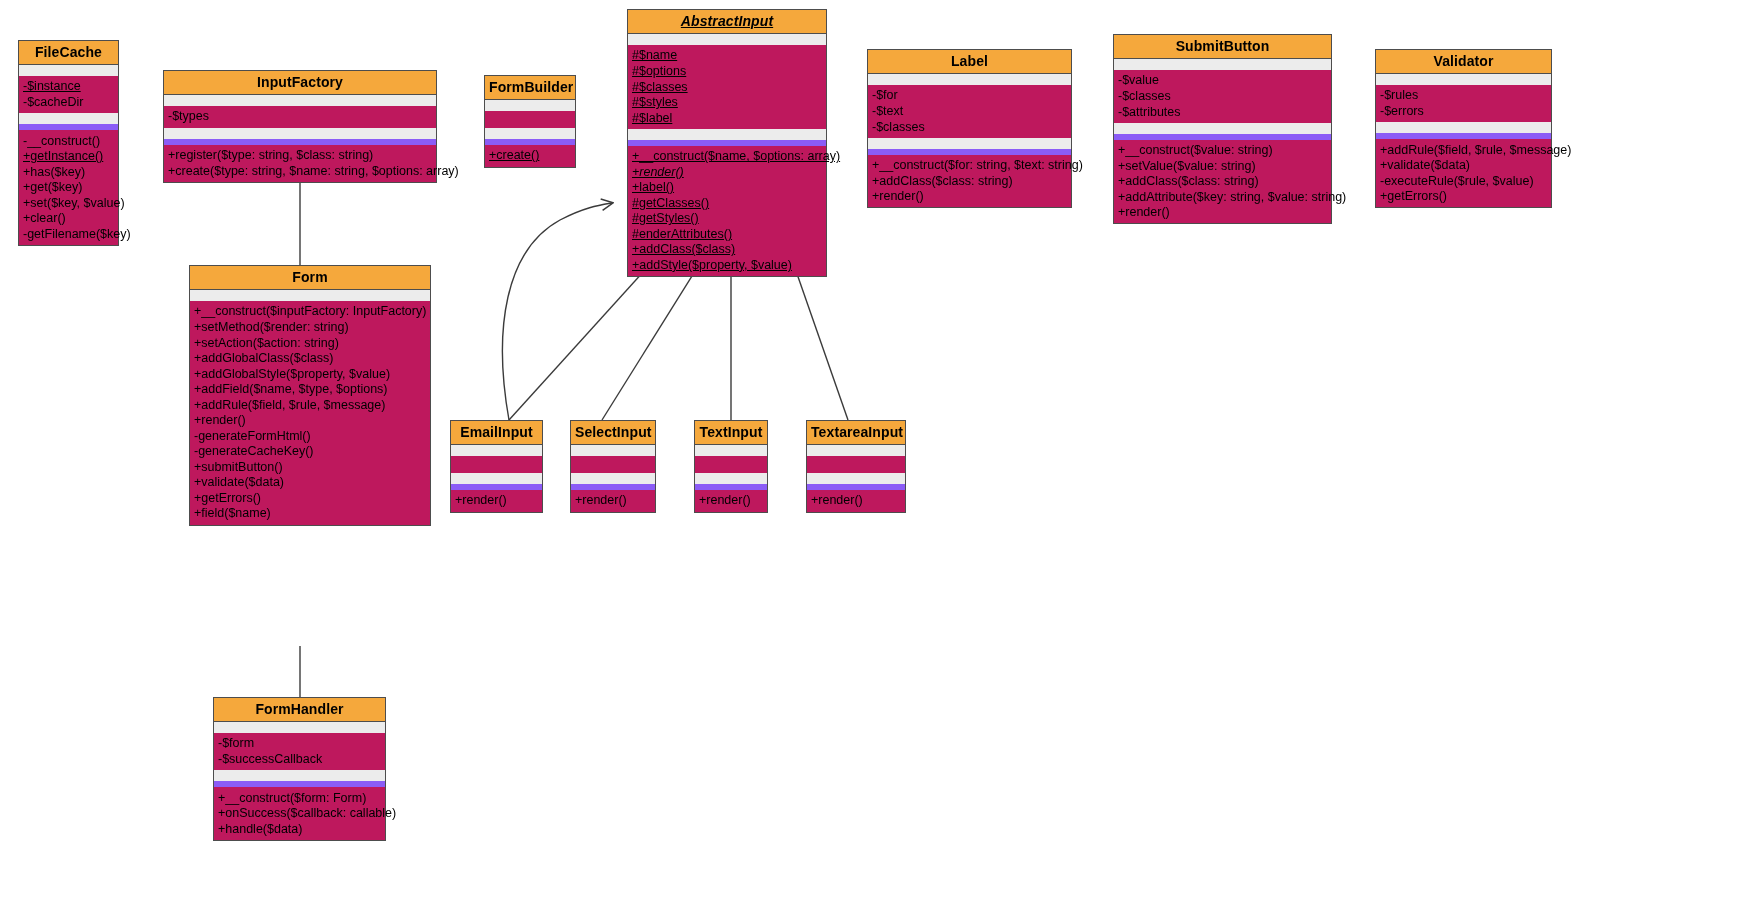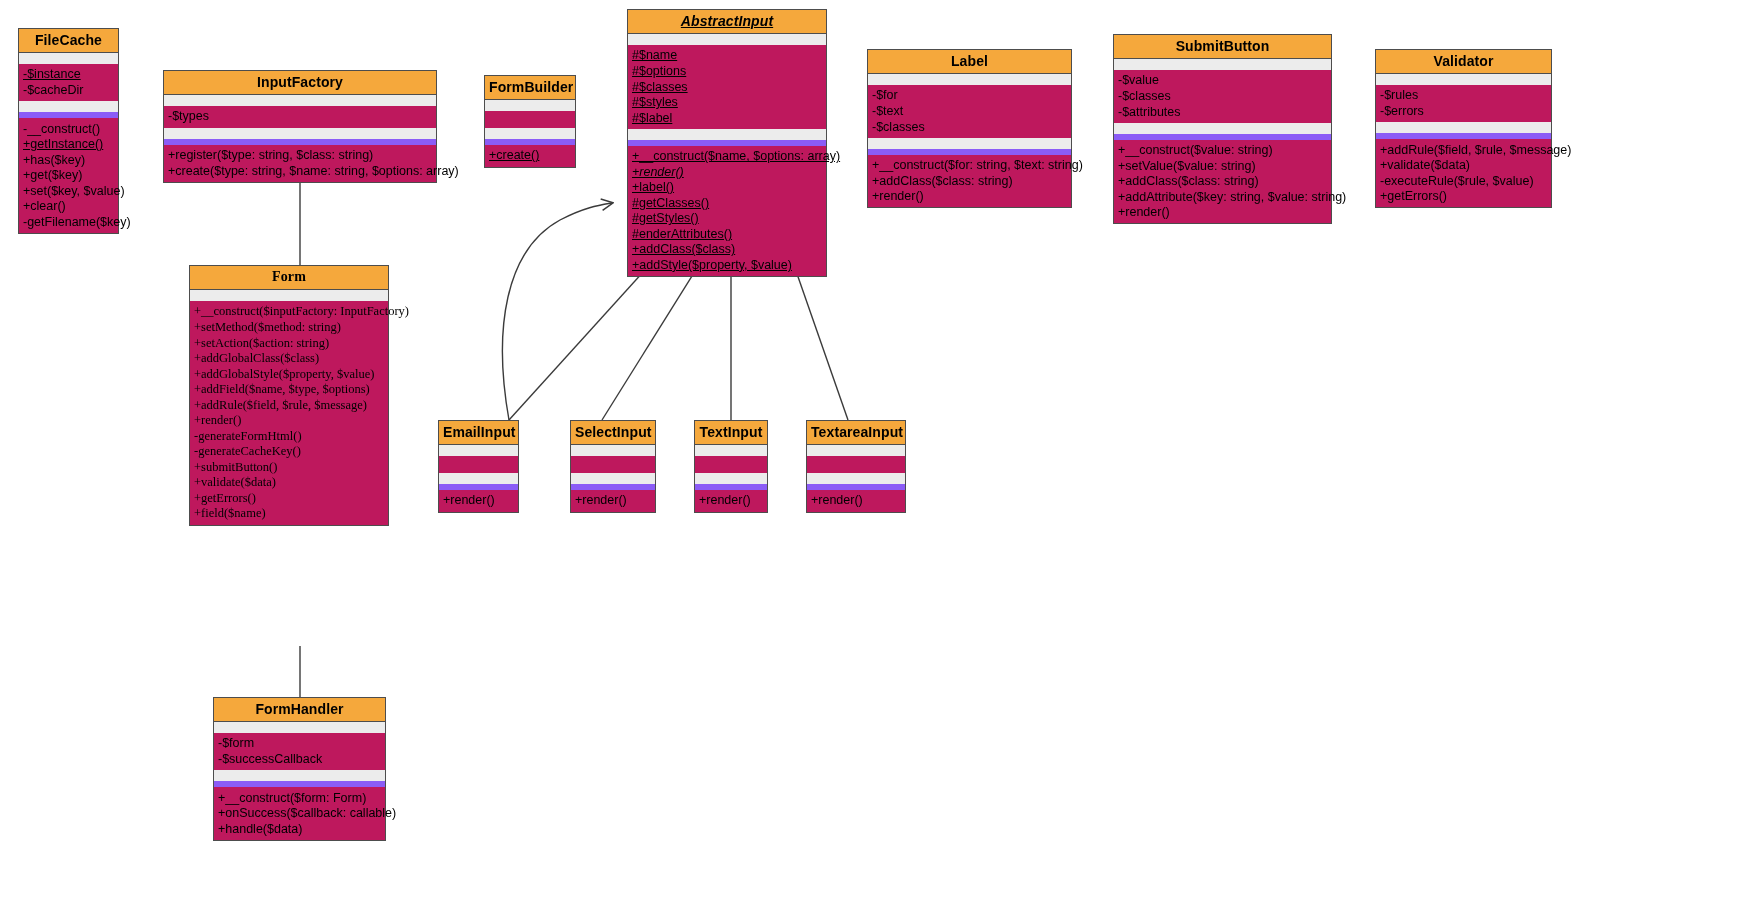--- a/index.html
+++ b/index.html
@@ -97,21 +97,21 @@
 
     <path d="M 509 420 C 493 330 505 250 560 220 C 585 207 600 205 612 203" fill="none" stroke="#3b3b3b" stroke-width="1.4" marker-end="url(#open-arrow)"></path>
 
     <line x1="509" y1="420" x2="683" y2="228" stroke="#3b3b3b" stroke-width="1.4" marker-end="url(#hollow-tri)"></line>
     <line x1="602" y1="420" x2="722" y2="228" stroke="#3b3b3b" stroke-width="1.4" marker-end="url(#hollow-tri)"></line>
     <line x1="731" y1="420" x2="731" y2="228" stroke="#3b3b3b" stroke-width="1.4" marker-end="url(#hollow-tri)"></line>
     <line x1="848" y1="420" x2="781" y2="228" stroke="#3b3b3b" stroke-width="1.4" marker-end="url(#hollow-tri)"></line>
   </svg>
 
   <div id="classes-layer">
-      <div class="uml-class" style="left: 18px; top: 28px; width: 101px;">
+      <div class="uml-class" style="left: 18px; top: 40px; width: 101px;">
         <div class="uml-title">FileCache</div>
         <div class="uml-section">
           <div class="uml-row static-u">-$instance</div>
           <div class="uml-row">-$cacheDir</div>
         </div>
         <div class="uml-section">
           <div class="uml-row">-__construct()</div>
           <div class="uml-row static-u">+getInstance()</div>
           <div class="uml-row">+has($key)</div>
           <div class="uml-row">+get($key)</div>
@@ -191,25 +191,25 @@
           <div class="uml-row">-$rules</div>
           <div class="uml-row">-$errors</div>
         </div>
         <div class="uml-section">
           <div class="uml-row">+addRule($field, $rule, $message)</div>
           <div class="uml-row">+validate($data)</div>
           <div class="uml-row">-executeRule($rule, $value)</div>
           <div class="uml-row">+getErrors()</div>
         </div>
       </div>
-      <div class="uml-class" style="left: 189px; top: 265px; width: 200px; font-family: Liberation Serif, serif;">
+      <div class="uml-class" style="left: 189px; top: 265px; width: 242px;">
         <div class="uml-title">Form</div>
         <div class="uml-section">
           <div class="uml-row">+__construct($inputFactory: InputFactory)</div>
-          <div class="uml-row">+setMethod($method: string)</div>
+          <div class="uml-row">+setMethod($render: string)</div>
           <div class="uml-row">+setAction($action: string)</div>
           <div class="uml-row">+addGlobalClass($class)</div>
           <div class="uml-row">+addGlobalStyle($property, $value)</div>
           <div class="uml-row">+addField($name, $type, $options)</div>
           <div class="uml-row">+addRule($field, $rule, $message)</div>
           <div class="uml-row">+render()</div>
           <div class="uml-row">-generateFormHtml()</div>
           <div class="uml-row">-generateCacheKey()</div>
           <div class="uml-row">+submitButton()</div>
           <div class="uml-row">+validate($data)</div>
@@ -222,21 +222,21 @@
         <div class="uml-section">
           <div class="uml-row">-$form</div>
           <div class="uml-row">-$successCallback</div>
         </div>
         <div class="uml-section">
           <div class="uml-row">+__construct($form: Form)</div>
           <div class="uml-row">+onSuccess($callback: callable)</div>
           <div class="uml-row">+handle($data)</div>
         </div>
       </div>
-      <div class="uml-class" style="left: 438px; top: 420px; width: 81px;">
+      <div class="uml-class" style="left: 450px; top: 420px; width: 93px;">
         <div class="uml-title">EmailInput</div>
         <div class="uml-section empty-sec"></div>
         <div class="uml-section">
           <div class="uml-row">+render()</div>
         </div>
       </div>
       <div class="uml-class" style="left: 570px; top: 420px; width: 86px;">
         <div class="uml-title">SelectInput</div>
         <div class="uml-section empty-sec"></div>
         <div class="uml-section">

